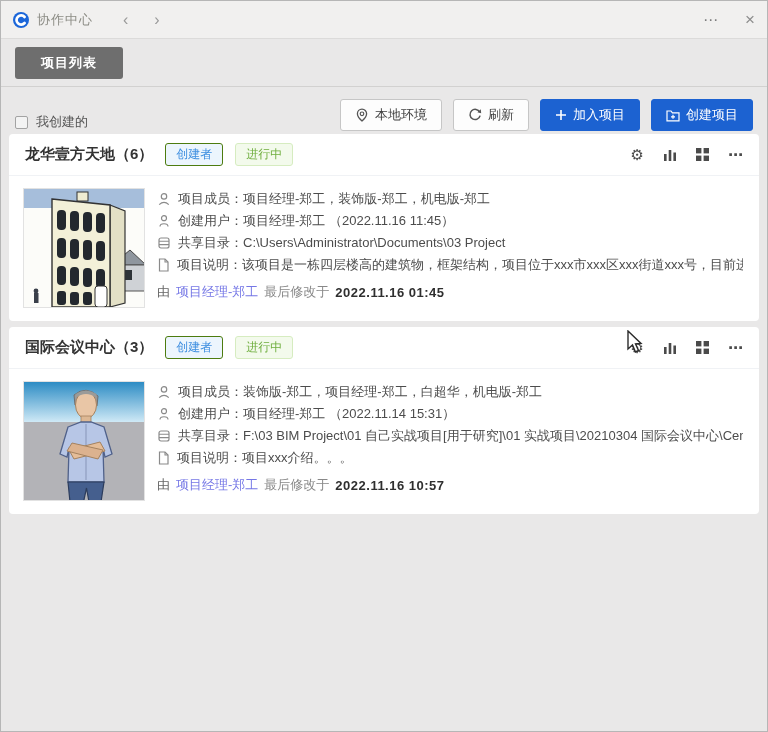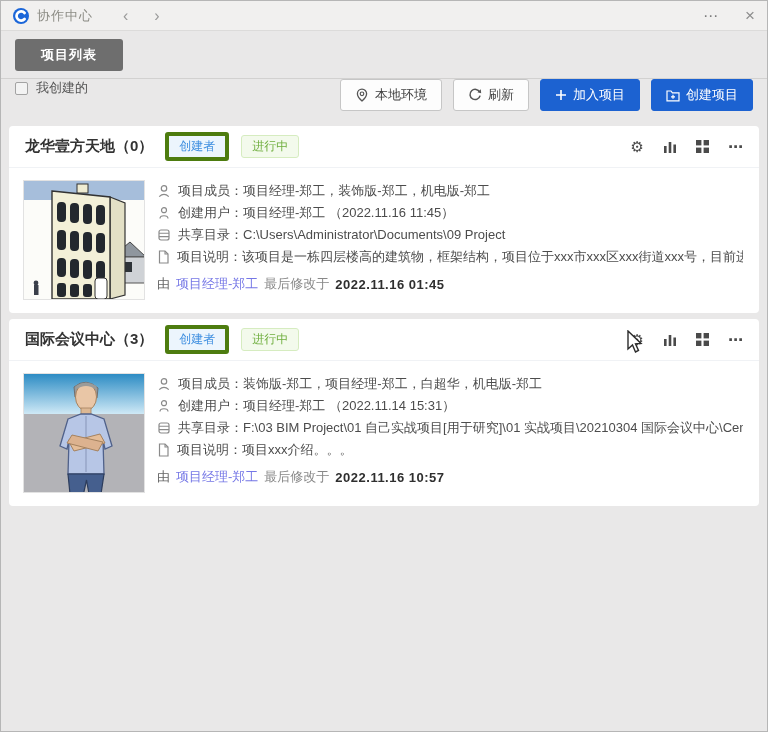--- a/index.html
+++ b/index.html
@@ -1,51 +1,51 @@
 <!DOCTYPE html>
 <html><head>
 <meta charset="utf-8">
 <style>
   * { margin:0; padding:0; box-sizing:border-box; }
   html,body { width:768px; height:732px; overflow:hidden; }
   body { font-family:"Liberation Sans","DejaVu Sans",sans-serif; background:#e9e8e8; }
   .window { position:relative; width:768px; height:732px; background:#e9e8e8; border:1px solid #b6b6b6; overflow:hidden; }
 
   
-  .titlebar { height:30px; background:#f1f0ef; border-bottom:1px solid #dcdbda; display:flex; align-items:center; padding:4px 12px; }
+  .titlebar { height:38px; background:#f1f0ef; border-bottom:1px solid #dcdbda; display:flex; align-items:center; padding:4px 12px; }
   .logo { width:16px; height:16px; margin-right:8px; flex:0 0 auto; }
   .win-title { font-size:13px; color:#8c8c85; letter-spacing:1px; }
   .nav-arrow { color:#9a9a9a; font-size:16px; line-height:1; padding:0 4px; cursor:default; }
   .nav-back { margin-left:26px; }
   .nav-fwd { margin-left:18px; }
   .titlebar .spacer { flex:1; }
   .win-more { color:#7d7d7d; font-size:15px; margin-right:26px; letter-spacing:1px; }
   .win-close { color:#8d8d8d; font-size:17px; line-height:1; }
 
   
   .tabrow { height:48px; background:#e9e8e8; border-bottom:1px solid #d2d1d0; display:flex; align-items:center; padding:0 14px; }
   .tab { background:#6e6e6e; color:#fff; font-weight:bold; font-size:13px; border:none; border-radius:3px; width:108px; height:32px; letter-spacing:1px; }
 
   
-  .toolrow { height:44px; display:flex; align-items:flex-start; padding:0 14px;gap:20px; }
+  .toolrow { height:44px; display:flex; align-items:flex-end; padding:0 14px;gap:20px; }
   .chk { display:flex; align-items:center; gap:8px; font-size:13px; color:#555; }
   .chk .box { width:13px; height:13px; border:1px solid #a3a3a3; border-radius:2px; background:#f3f3f3; display:inline-block; }
   .btns { margin-left:auto; display:flex; gap:11px; }
   .btn { display:flex; align-items:center; justify-content:center; gap:6px; height:32px; font-size:13px; border-radius:3px; padding:0 14px; }
   .btn-light { background:#fdfdfd; border:1px solid #c6c6c6; color:#3f3f3f; }
   .btn-blue { background:#1c62d1; border:1px solid #1c62d1; color:#fff; }
   .btn svg { flex:0 0 auto; }
 
   
   .content { padding:3px 8px 0 8px; }
   .card { background:#fff; border-radius:4px; margin-bottom:6px; overflow:hidden; }
   .card-head { height:42px; display:flex; align-items:center; padding:0 16px; border-bottom:1px solid #f0f2f5; }
   .card-title { font-size:15px; font-weight:bold; color:#333; }
   .badge { font-size:12px; border-radius:3px; padding:2px 10px; margin-left:12px; }
-  .badge-blue { color:#3f8fe0; background:#ecf5fd; border:4px solid #4d7c0f; }
+  .badge-blue { color:#3f8fe0; background:#ecf5fd; border:1px solid #4d7c0f; }
   .badge-green { color:#6fae3e; background:#f3faec; border:1px solid #d6ecc0; }
   .head-icons { margin-left:auto; display:flex; align-items:center; gap:19px; }
   .head-icons .ig { color:#4a4a4a; font-size:15px; line-height:1; }
   .card-body { display:flex; padding:12px 16px 13px 14px; }
   .thumb { width:122px; height:120px; flex:0 0 auto; border:1px solid #e2e2e2; overflow:hidden; }
   .info { margin-left:12px; flex:1; min-width:0; }
   .line { display:flex; align-items:center; gap:7px; height:22px; font-size:13px; color:#4c4c4c; white-space:nowrap; overflow:hidden; }
   .line svg { flex:0 0 auto; }
   .line span { white-space:nowrap; }
   .foot { display:flex; align-items:center; gap:6px; font-size:13px; margin-top:7px; white-space:nowrap; }
@@ -111,21 +111,21 @@
         </svg>
         <span>创建项目</span>
       </button>
     </div>
   </div>
 
   <div class="content">
 
     <section class="card">
       <header class="card-head">
-        <h2 class="card-title">龙华壹方天地（0）</h2>
+        <h2 class="card-title">龙华壹方天地（6）</h2>
         <span class="badge badge-blue">创建者</span>
         <span class="badge badge-green">进行中</span>
         <div class="head-icons">
           <span class="ig">⚙</span>
           <svg width="14" height="14" viewBox="0 0 14 14">
             <rect x="1" y="6" width="2.6" height="7" fill="#4a4a4a"></rect>
             <rect x="5.7" y="2" width="2.6" height="11" fill="#4a4a4a"></rect>
             <rect x="10.4" y="4.5" width="2.6" height="8.5" fill="#4a4a4a"></rect>
           </svg>
           <svg width="13" height="13" viewBox="0 0 13 13">
@@ -183,21 +183,21 @@
               <circle cx="7" cy="4.2" r="2.5" fill="none" stroke="#8a8a8a" stroke-width="1.2"></circle>
               <path d="M3 12.6 C3 8.8 11 8.8 11 12.6" fill="none" stroke="#8a8a8a" stroke-width="1.2"></path>
             </svg>
             <span>创建用户：项目经理-郑工 （2022.11.16  11:45）</span>
           </div>
           <div class="line">
             <svg width="14" height="14" viewBox="0 0 14 14">
               <rect x="2" y="2" width="10" height="10" rx="2" fill="none" stroke="#8a8a8a" stroke-width="1.2"></rect>
               <path d="M2 5.3 H12 M2 8.6 H12" stroke="#8a8a8a" stroke-width="1.1"></path>
             </svg>
-            <span>共享目录：C:\Users\Administrator\Documents\09  Project</span>
+            <span>共享目录：C:\Users\Administrator\Documents\03  Project</span>
           </div>
           <div class="line">
             <svg width="13" height="14" viewBox="0 0 13 14">
               <path d="M2.5 1 h5.5 l3 3 v9 h-8.5 Z" fill="none" stroke="#8a8a8a" stroke-width="1.2"></path>
               <path d="M8 1 v3 h3" fill="none" stroke="#8a8a8a" stroke-width="1.1"></path>
             </svg>
             <span>项目说明：该项目是一栋四层楼高的建筑物，框架结构，项目位于xxx市xxx区xxx街道xxx号，目前进度：建</span>
           </div>
           <div class="foot">
             <span class="by">由</span>

